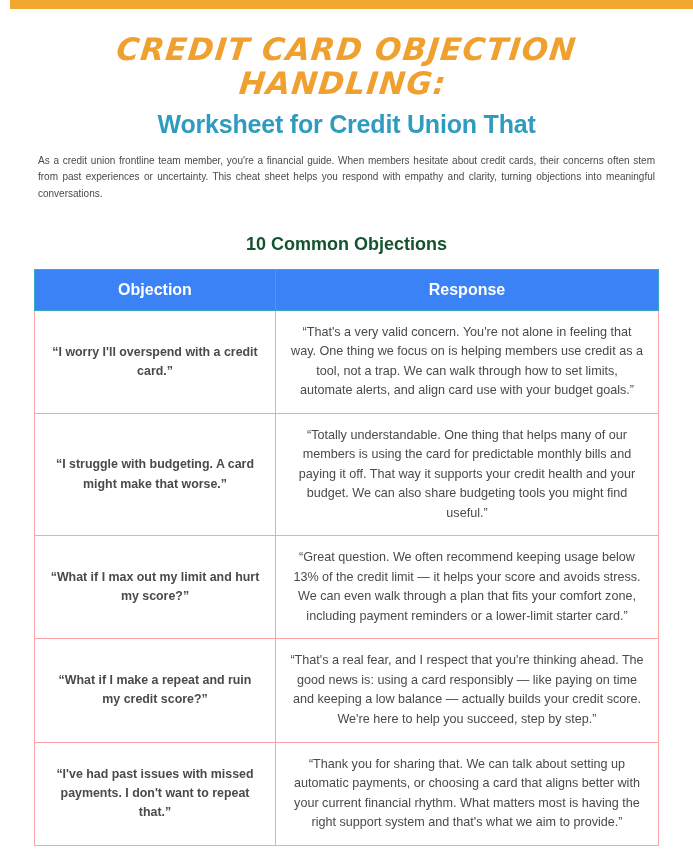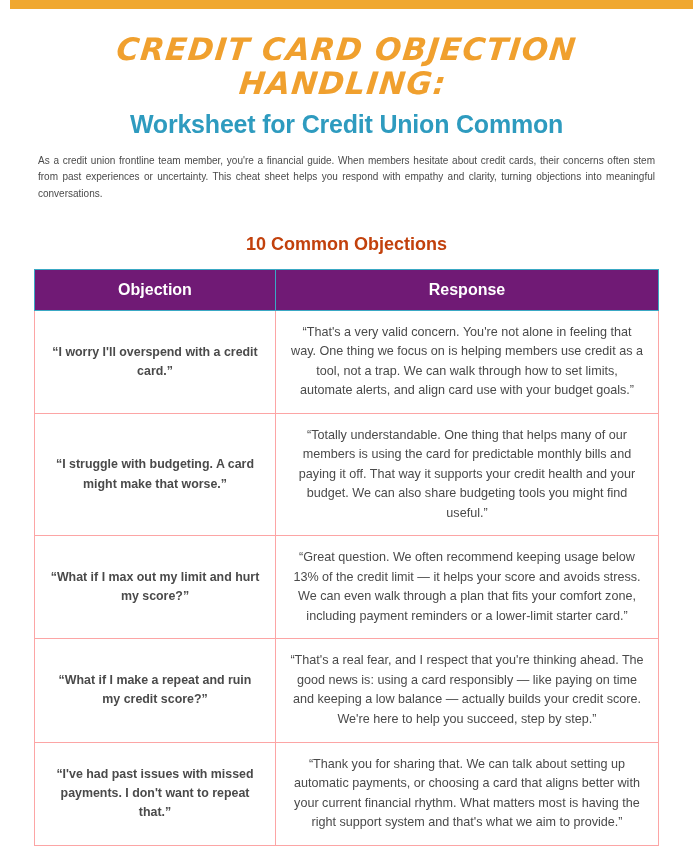--- a/index.html
+++ b/index.html
@@ -70,31 +70,31 @@
   .intro {
     margin: 14px 4px 0 4px;
     text-align: justify;
     color: #4a4a4a;
     font-size: 10px;
     line-height: 1.62;
   }
   .objections-heading {
     margin: 32px 0 14px 0;
     text-align: center;
-    color: #c2410c;
+    color: #14532d;
     font-size: 18px;
     font-weight: bold;
   }
   table.objections {
     width: 100%;
     border-collapse: collapse;
     table-layout: fixed;
   }
   table.objections th {
-    background: #701a75;
+    background: #3b82f6;
     color: #ffffff;
     font-size: 16px;
     font-weight: bold;
     padding: 11px 4px;
     text-align: center;
     border: 1px solid #3aa8c4;
   }
   table.objections th.col-objection { width: 232px; }
   table.objections td {
     border: 1px solid #fca5a5;
@@ -117,21 +117,21 @@
 </head>
 <body>
 
 <div class="page">
 
   <div class="top-bar">
     <div class="seg-left"></div>
   </div>
 
   <h1 class="title-script">Credit Card Objection Handling:</h1>
-  <h2 class="title-sub">Worksheet for Credit Union Common</h2>
+  <h2 class="title-sub">Worksheet for Credit Union That</h2>
 
 
   <p class="intro">As a credit union frontline team member, you're a financial guide. When members hesitate about credit cards, their concerns often stem from past experiences or uncertainty.  This cheat sheet helps you respond with empathy and clarity, turning objections into meaningful conversations.</p>
 
   <h3 class="objections-heading">10 Common Objections</h3>
 
   <table class="objections">
     <thead>
       <tr>
         <th class="col-objection">Objection</th>

